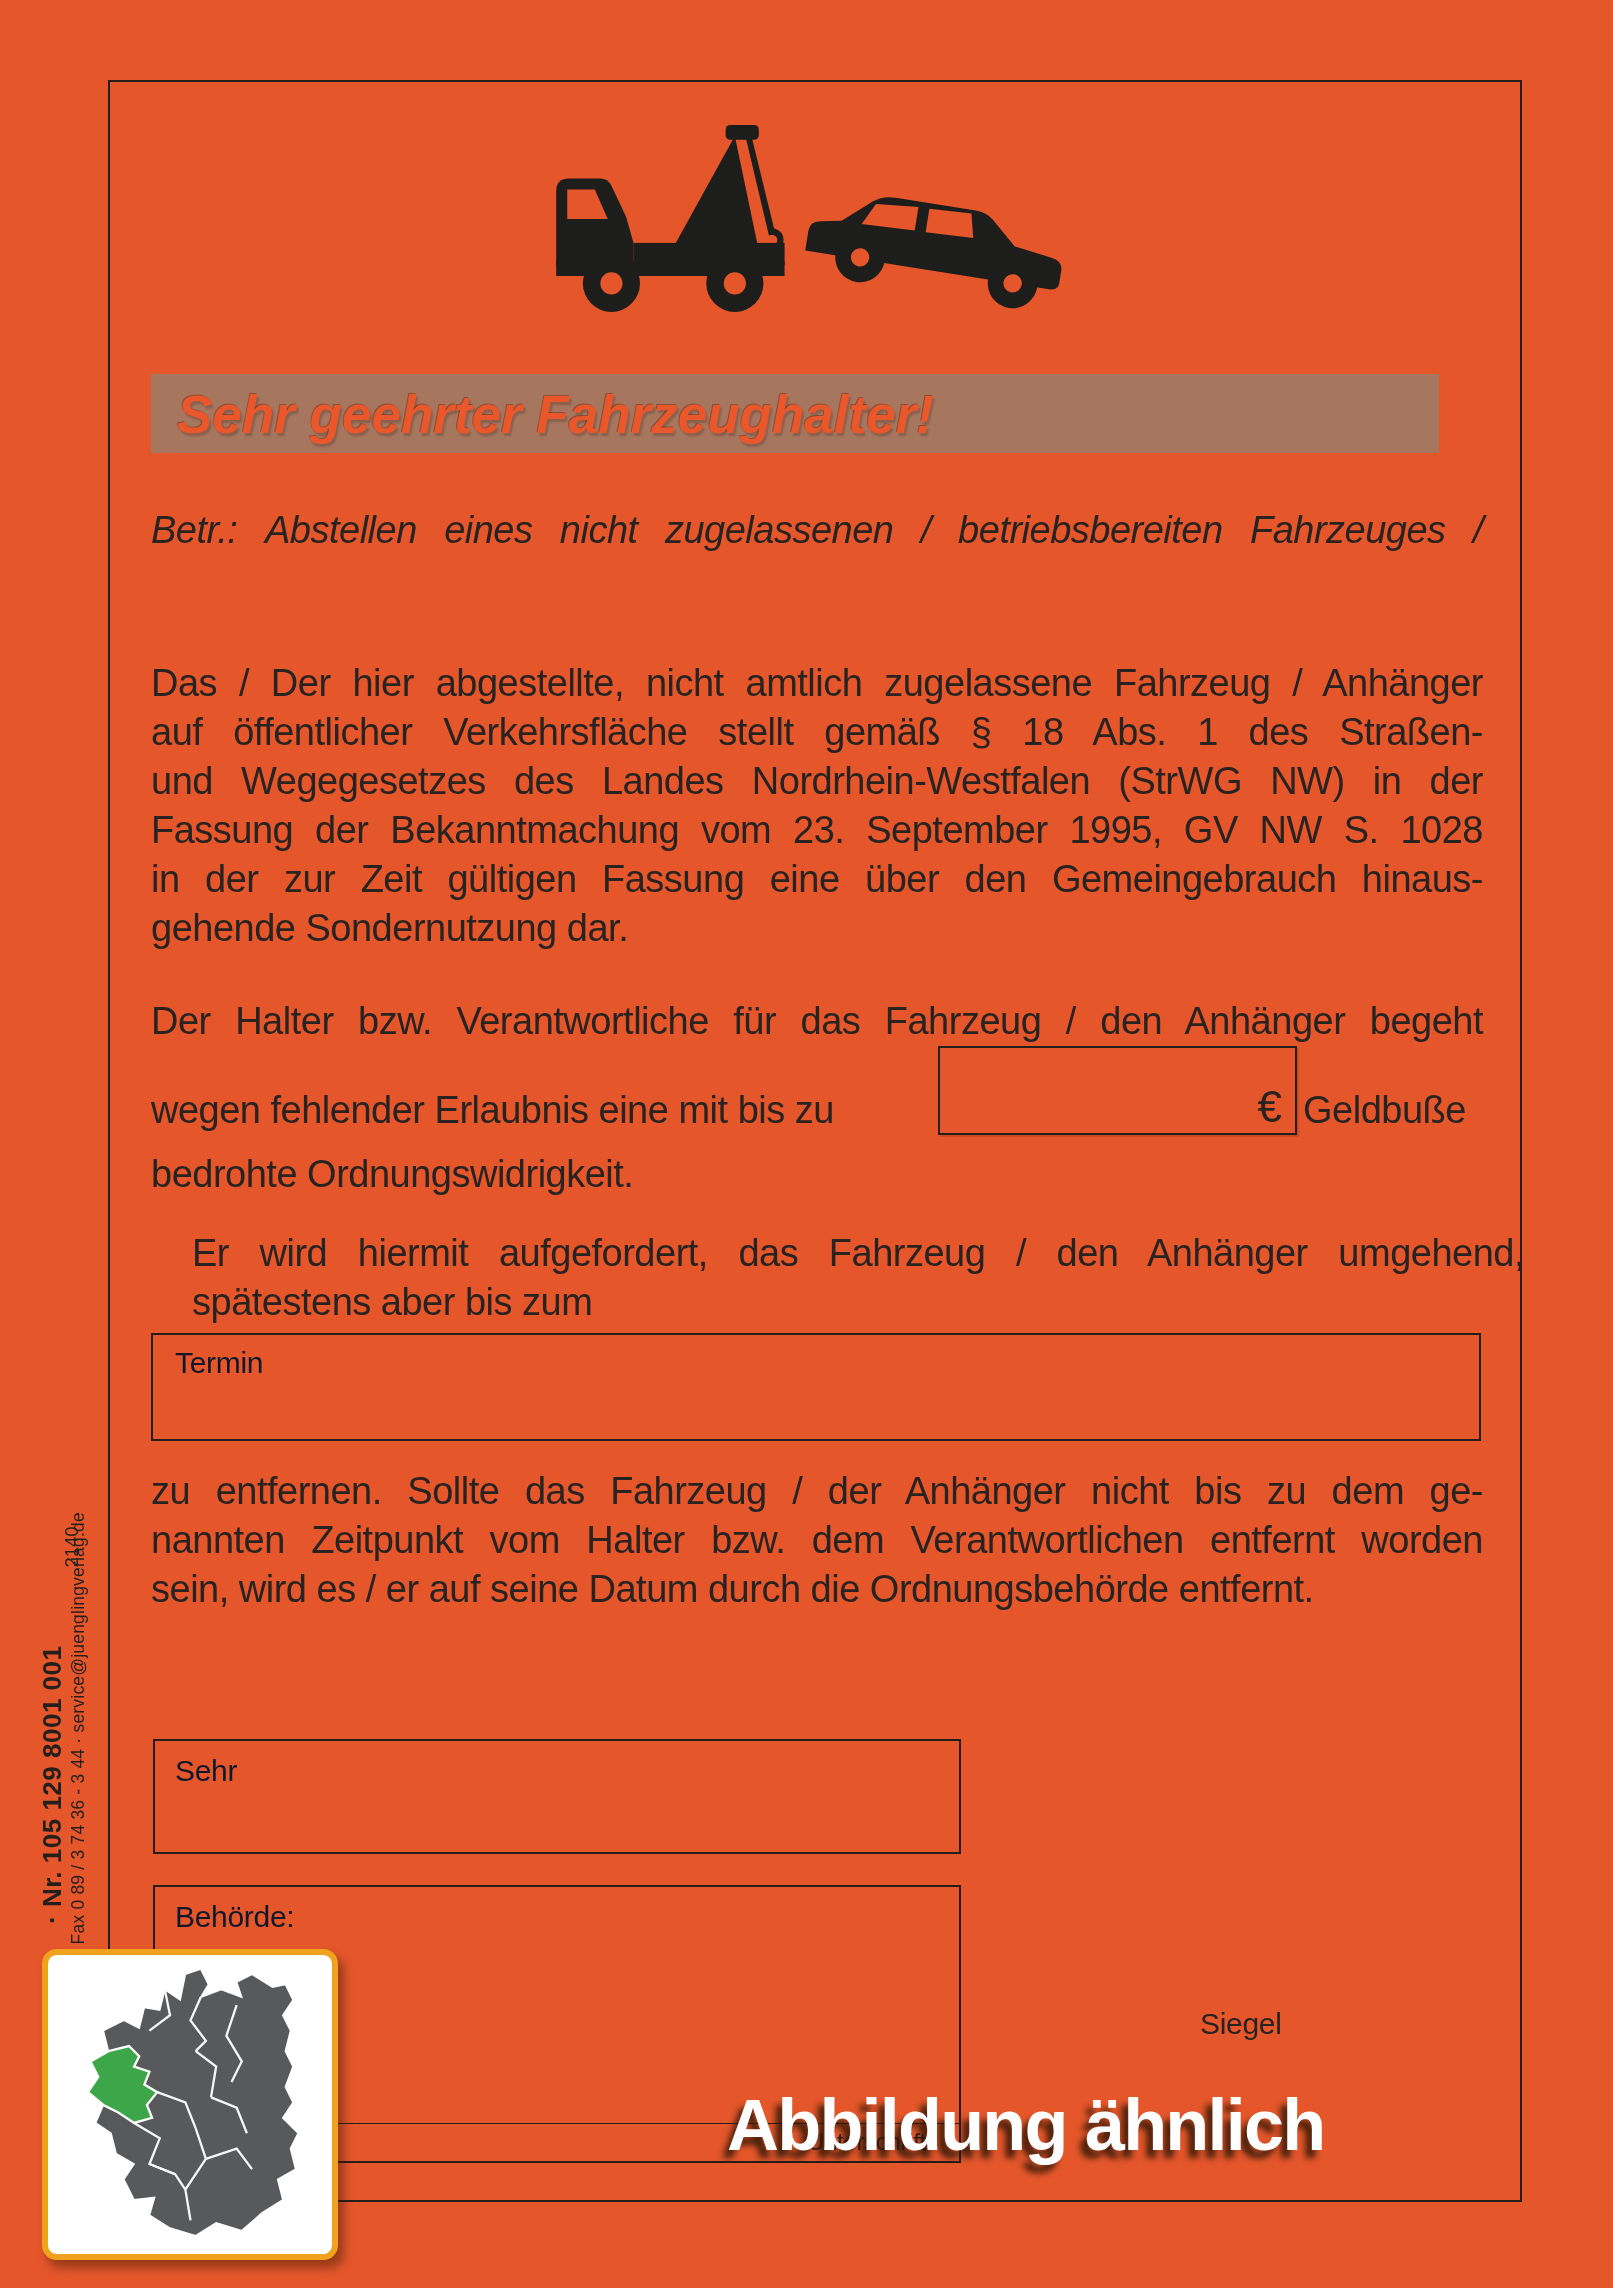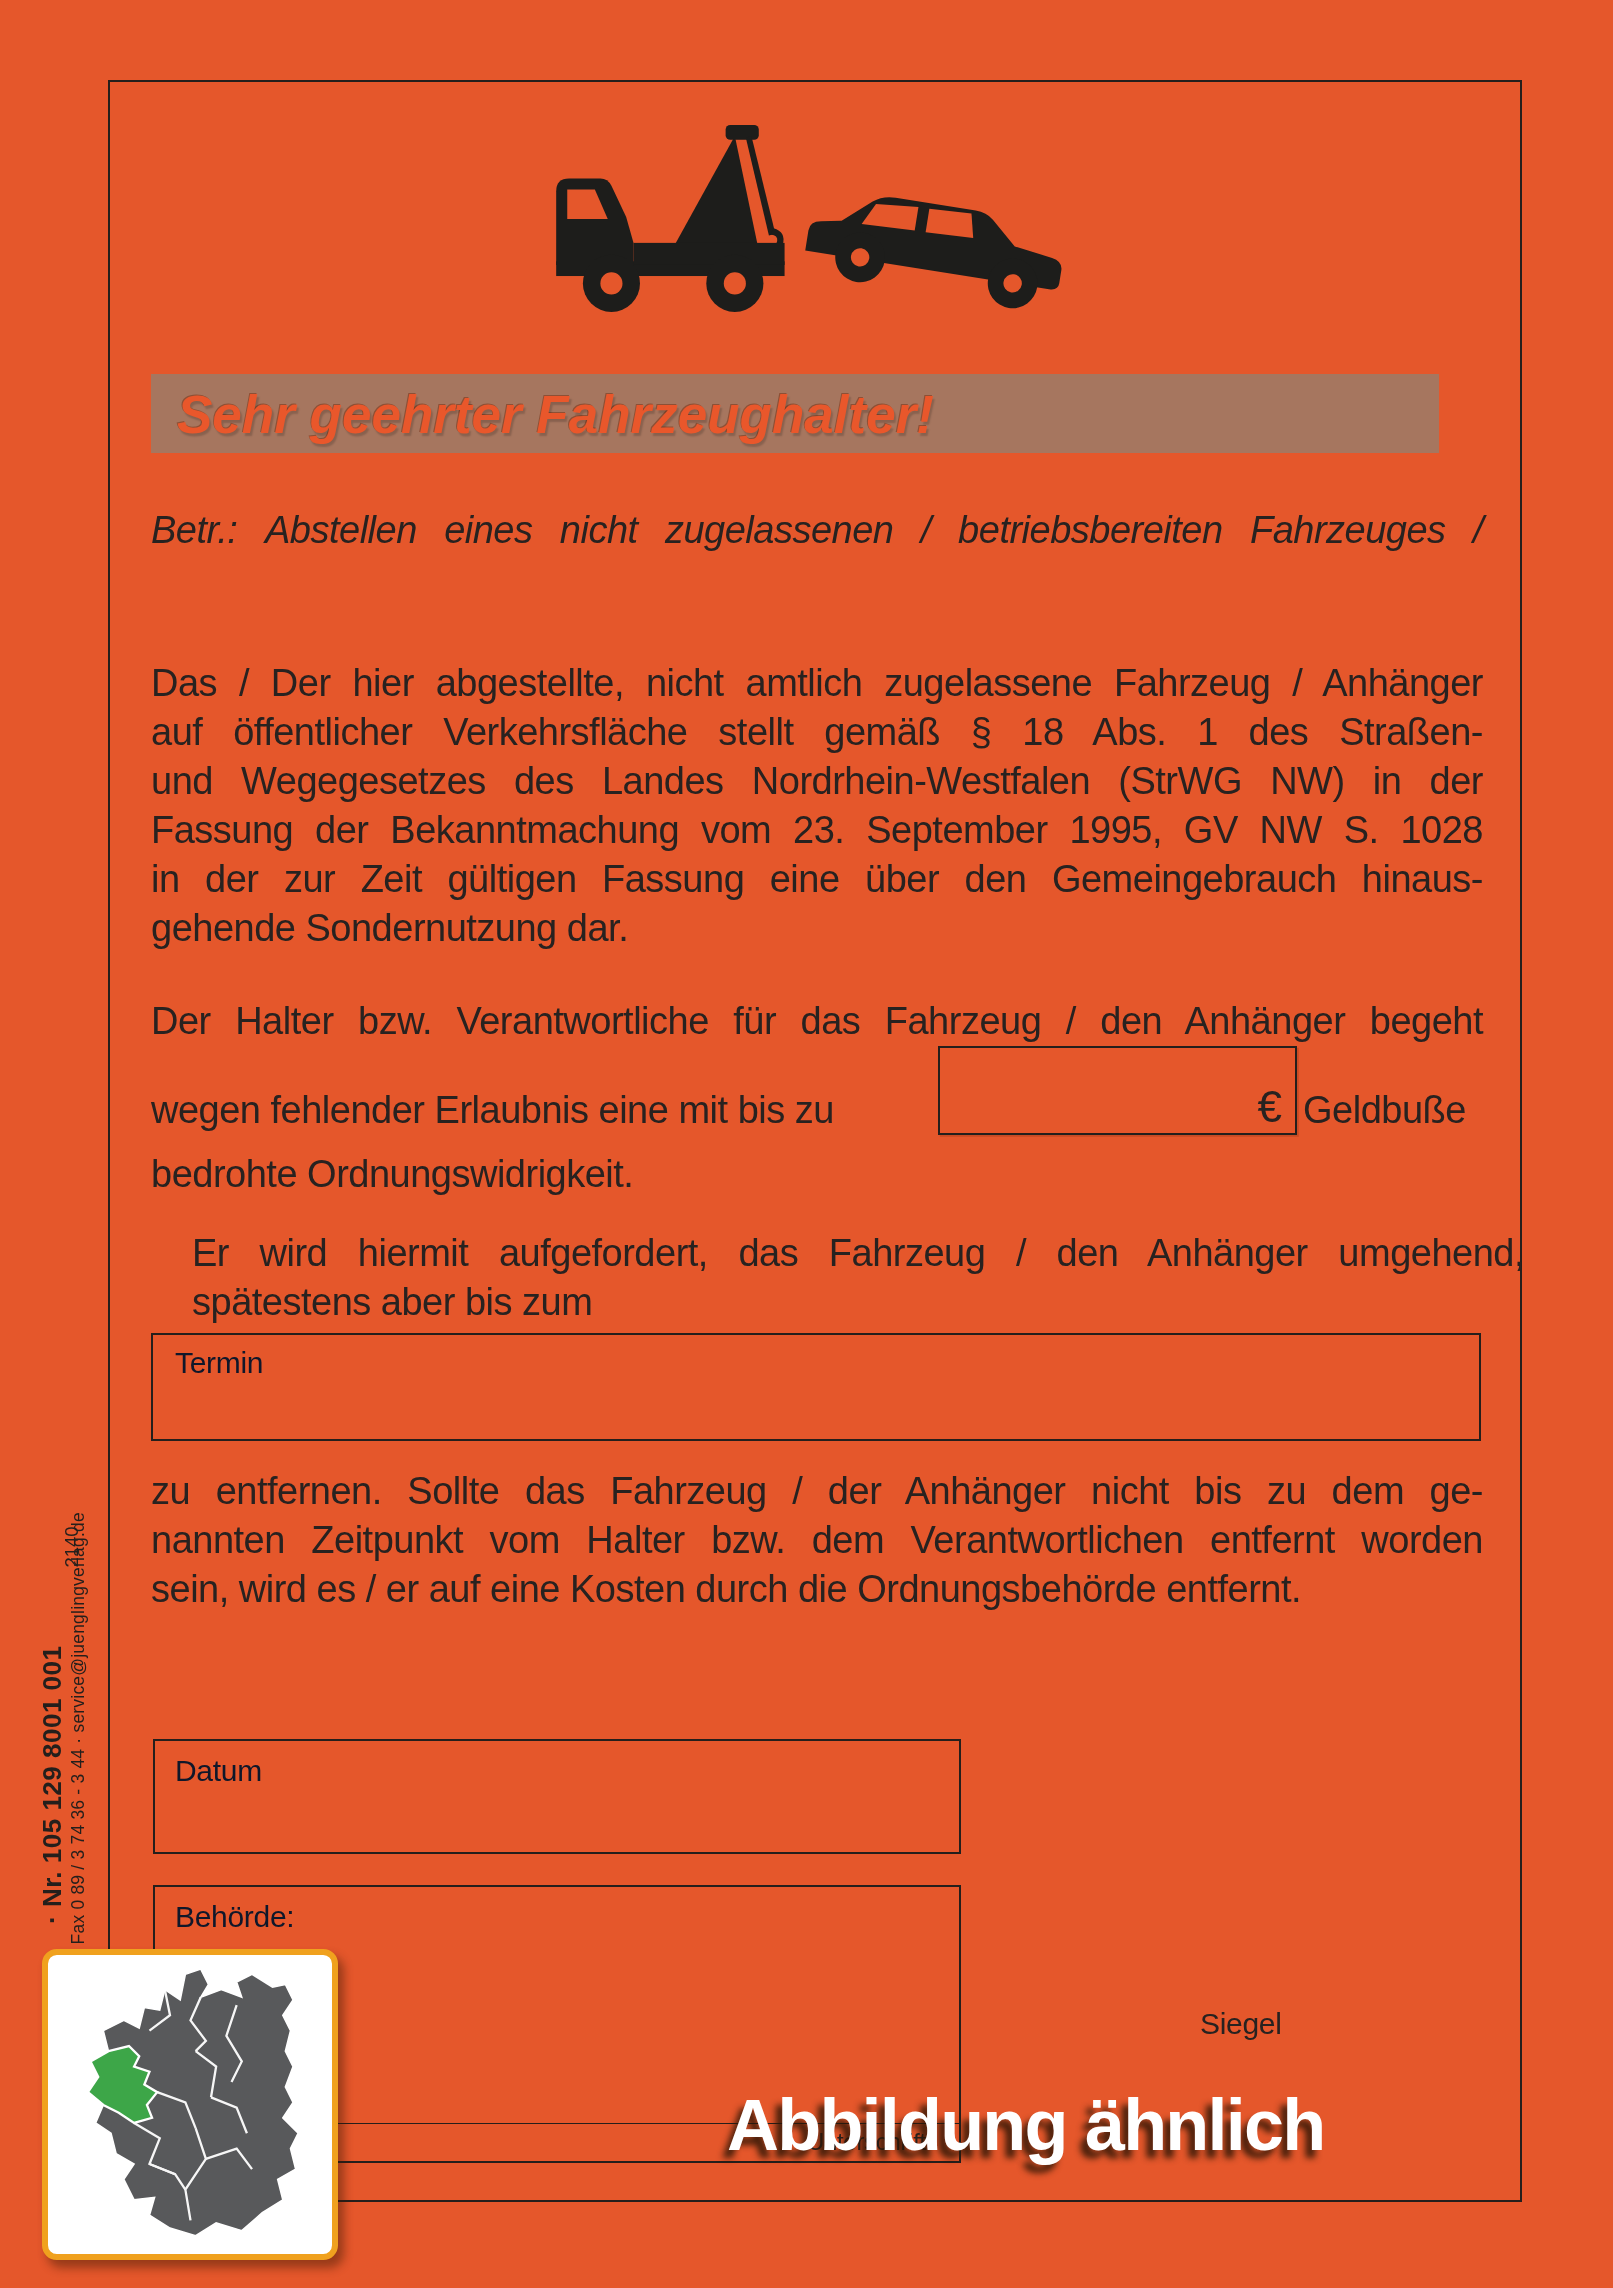--- a/index.html
+++ b/index.html
@@ -169,25 +169,25 @@
       <div class="jline last">spätestens aber bis zum</div>
     </div>
 
   <div id="termin-box" class="abs">
     <span class="field-label">Termin</span>
   </div>
 
   <div id="p4" class="abs textblock">
       <div class="jline">zu entfernen. Sollte das Fahrzeug / der Anhänger nicht bis zu dem ge-</div>
       <div class="jline">nannten Zeitpunkt vom Halter bzw. dem Verantwortlichen entfernt worden</div>
-      <div class="jline last">sein, wird es / er auf eine Kosten durch die Ordnungsbehörde entfernt.</div>
+      <div class="jline last">sein, wird es / er auf seine Datum durch die Ordnungsbehörde entfernt.</div>
     </div>
 
   <div id="datum-box" class="abs">
-    <span class="field-label">Datum</span>
+    <span class="field-label">Sehr</span>
   </div>
 
   <div id="behoerde-box" class="abs">
     <span class="field-label">Behörde:</span>
     <div id="signature-strip">
       <span class="sig-label">Unterschrift</span>
     </div>
   </div>
 
   <div id="siegel-label" class="abs">Siegel</div>

